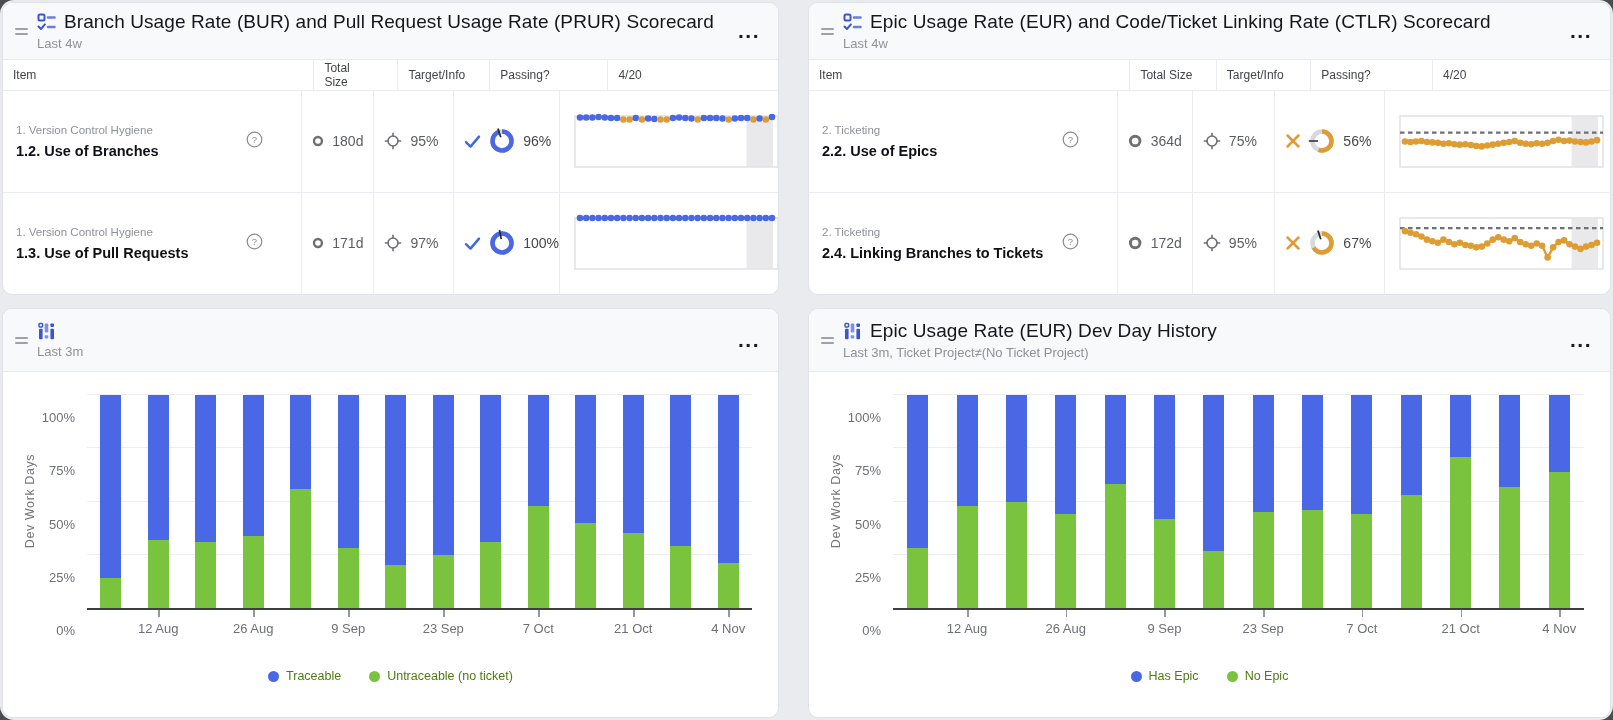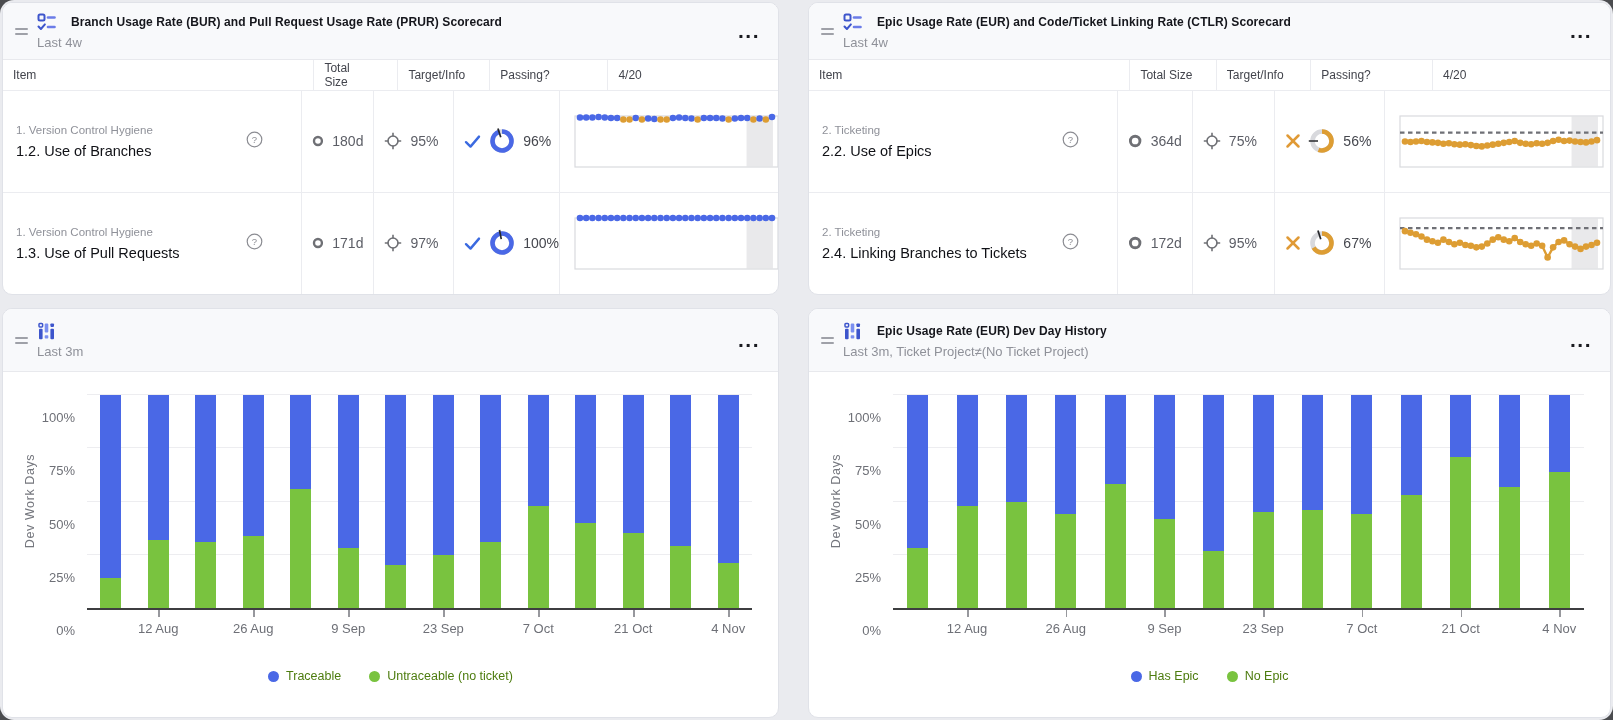--- a/index.html
+++ b/index.html
@@ -23,37 +23,37 @@
     background:#f8f9fb;border-bottom:1px solid #e8e9ed;
     display:flex;align-items:center;padding:0 18px 0 12px;box-sizing:border-box;
     flex:0 0 auto;
   }
   .sc-card .card-header{height:57px;}
   .chart-card .card-header{height:63px;}
   .drag-handle{width:13px;margin-right:9px;display:flex;flex-direction:column;gap:3px;cursor:grab;}
   .drag-handle span{height:2px;background:#9fa1a8;border-radius:1px;}
   .header-main{flex:1;display:flex;flex-direction:column;gap:3px;min-width:0;}
   .title-row{display:flex;align-items:center;gap:8px;}
-  .card-title{font-size:12px;font-weight:700;color:#15161c;letter-spacing:.1px;white-space:nowrap;margin-left:7px;}
+  .card-title{font-size:19px;font-weight:400;color:#15161c;letter-spacing:.1px;white-space:nowrap;}
   .card-sub{font-size:13px;color:#8f9199;}
   .more-btn{color:#1a1b20;font-size:21px;font-weight:700;letter-spacing:1.5px;cursor:pointer;line-height:10px;}
   
   .sc-head,.sc-row{display:grid;grid-template-columns:38.5% 9.3% 10.3% 13.7% 28.2%;}
   .sc-head{height:30px;font-size:12px;color:#42444c;border-bottom:1px solid #ebecf0;gap:12px;}
   .sc-head>div{display:flex;align-items:center;padding:0 10px;box-sizing:border-box;}
   .sc-head>div+div{border-left:1px solid #ebecf0;}
   .sc-head .spark-h{justify-content:space-between;}
   .sc-row{height:102px;border-bottom:1px solid #ebecf0;}
   .sc-row:last-child{border-bottom:none;}
   .sc-row>.cell{display:flex;align-items:center;box-sizing:border-box;padding:0 10px;min-width:0;}
   .sc-row>.cell+.cell{border-left:1px solid #ebecf0;}
   .item-cell{padding-left:13px !important;}
   .item-text{flex:1;display:flex;flex-direction:column;gap:7px;min-width:0;}
   .item-cat{font-size:11.5px;color:#8f9199;}
-  .item-name{font-size:14.5px;font-weight:400;color:#101116;}
+  .item-name{font-size:14.5px;font-weight:700;color:#101116;}
   .help-btn{margin-right:28px;flex:0 0 auto;cursor:pointer;}
   .val-cell{gap:8px;font-size:14px;color:#5c5e66;}
   .pass-cell{gap:7px;font-size:14px;color:#45474e;}
   .spark-cell{padding-left:14px !important;}
   
   .chart-body{flex:1;}
   .plot-wrap{position:relative;padding-left:84px;padding-right:26px;margin-top:23px;}
   .plot-area{position:relative;height:213px;border-bottom:2.5px solid #3d3e40;}
   .gridline{position:absolute;left:0;right:0;height:1px;background:#ededf0;}
   .ytick{position:absolute;left:0;width:72px;text-align:right;font-size:13px;color:#6e7077;}

